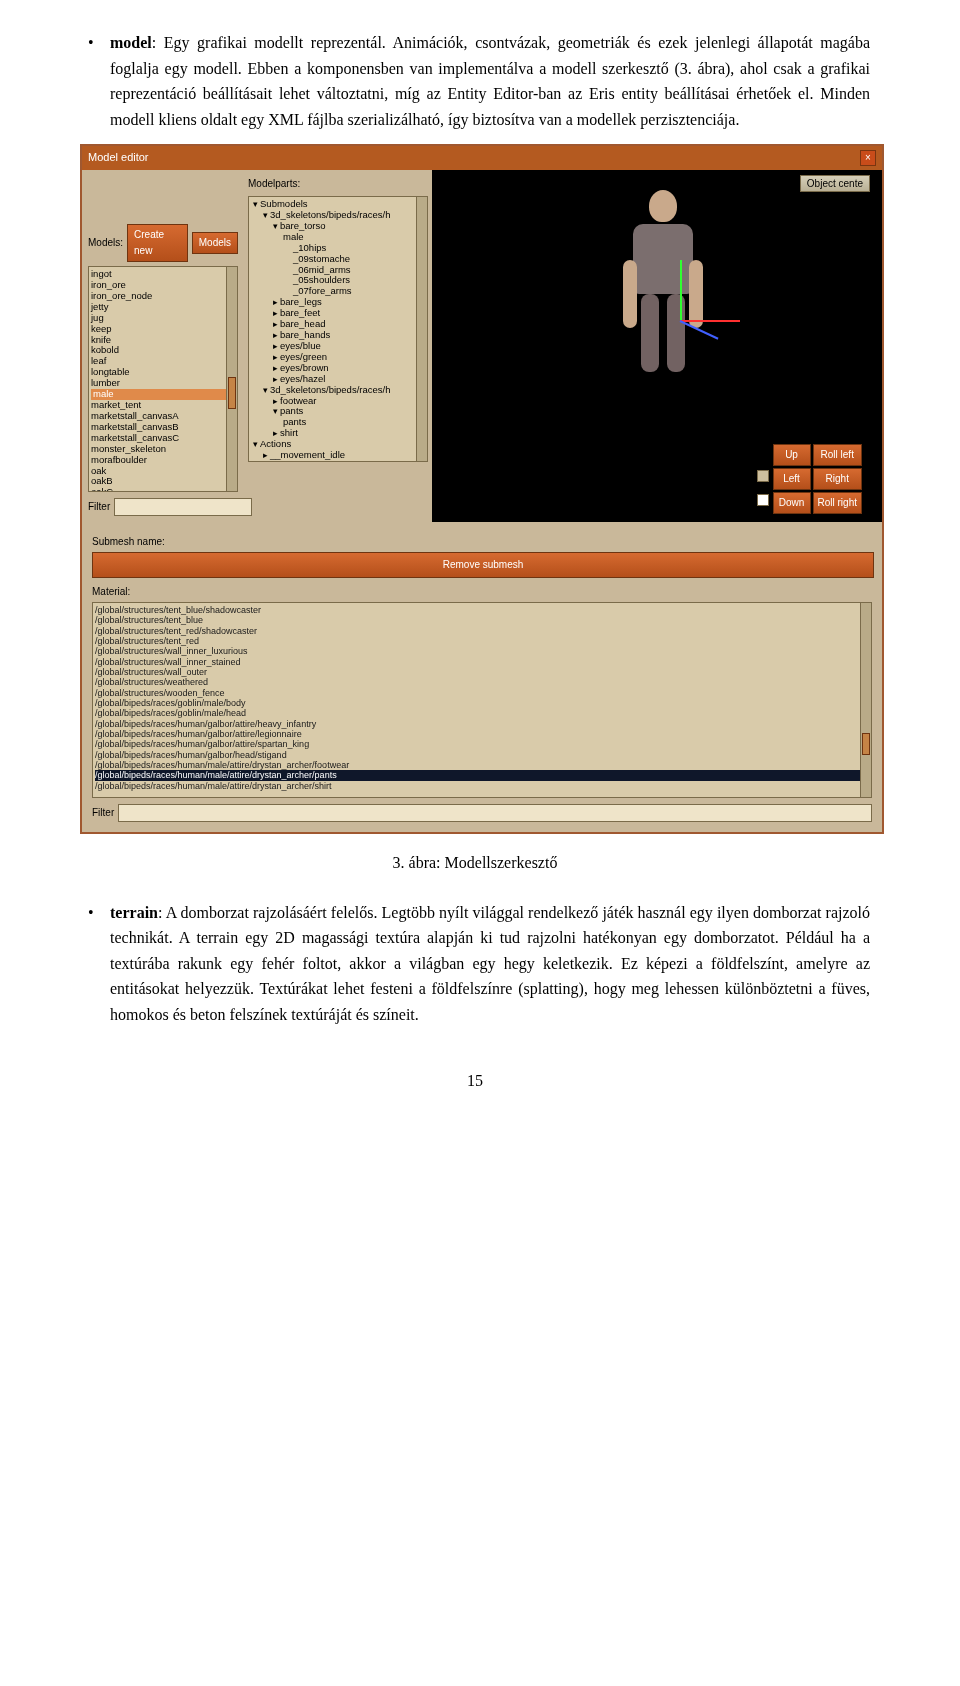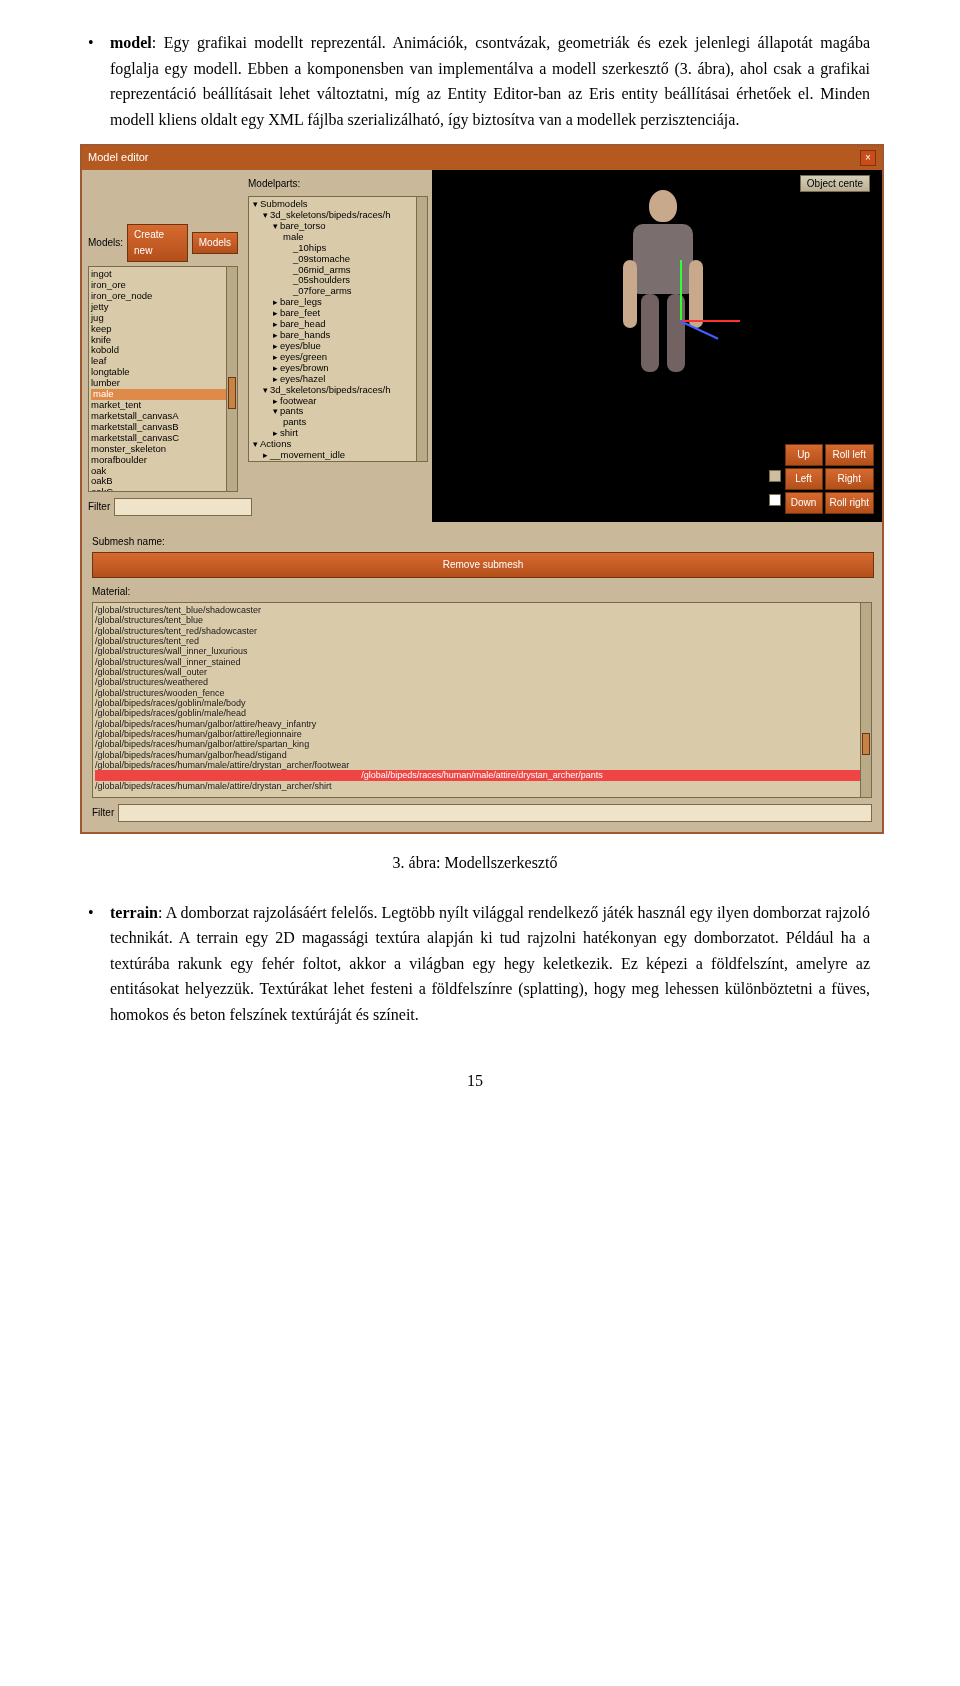--- a/index.html
+++ b/index.html
@@ -138,21 +138,21 @@
   .tree .scrollbar{
     position:absolute;right:0;top:0;bottom:0;width:10px;
     background:#b9ab88;border-left:1px solid #7a6b4a;
   }
   
   .viewport-btnrow {
     position:absolute; top:6px; right:12px;
   }
   .viewport-btnrow .btn{background:linear-gradient(#d6cfb8,#b9b095);color:#000;border:1px solid #7a6b4a;text-align:center;}
   .gizmo-buttons{
-    position:absolute; bottom:8px; right:8px;
+    position:absolute; bottom:8px; right:20px;
     display:grid; grid-template-columns:auto auto auto; gap:2px;
     font-size:9px;
   }
   .gizmo-buttons .btn{padding:2px 4px;min-width:28px;text-align:center;}
   .gizmo-chk{width:10px;height:10px;border:1px solid #7a6b4a;background:#cdbf9e;display:inline-block;margin-right:2px;vertical-align:middle;}
   .humanoid{
     position:absolute;left:50%;top:20px;transform:translateX(-40%);
   }
   .humanoid .head{width:28px;height:32px;border-radius:50% 50% 45% 45%;background:#c9a98b;margin:0 auto;}
   .humanoid .torso{width:60px;height:70px;background:#7b6e6e;border-radius:10px 10px 6px 6px;margin:2px auto 0;}
@@ -171,21 +171,21 @@
     display:block;width:100%;
     background: linear-gradient(#d66a30,#b44f1a);
     border: 1px solid #6e3410;color:#fff;
     padding:4px 0;font-size:10px;text-align:center;
   }
   .mat-list{
     background:#d9cbaa;border:1px solid #7a6b4a;
     height:190px;overflow:hidden;padding:2px;
     font-size:9px;line-height:1.15;position:relative;color:#1a1a1a;
   }
-  .mat-list .sel{background:#ef4444;color:#fff;text-align:center;}
+  .mat-list .sel{background:#0f172a;color:#fff;}
   .mat-list .scrollbar{
     position:absolute;right:0;top:0;bottom:0;width:10px;
     background:#b9ab88;border-left:1px solid #7a6b4a;
   }
   .mat-list .scrollbar::after{
     content:"";position:absolute;left:1px;right:1px;top:130px;height:20px;
     background:#c58446;border:1px solid #6e3410;
   }
 </style>
 </head>

